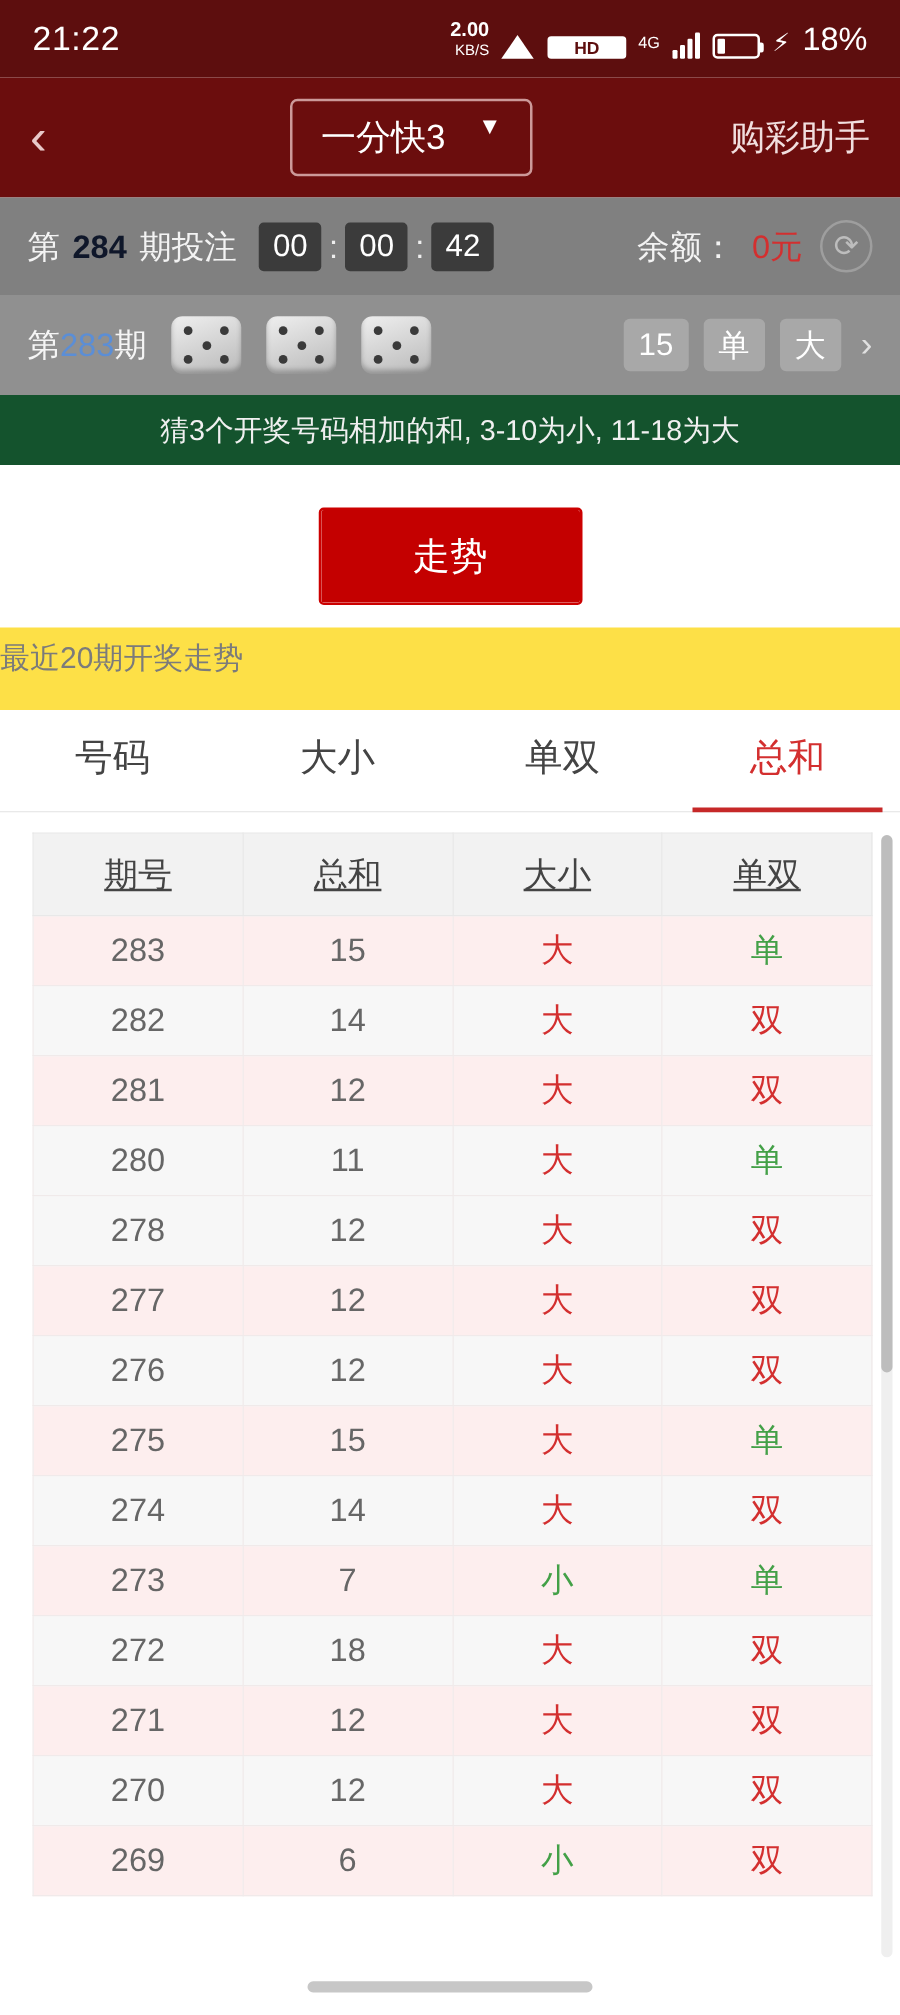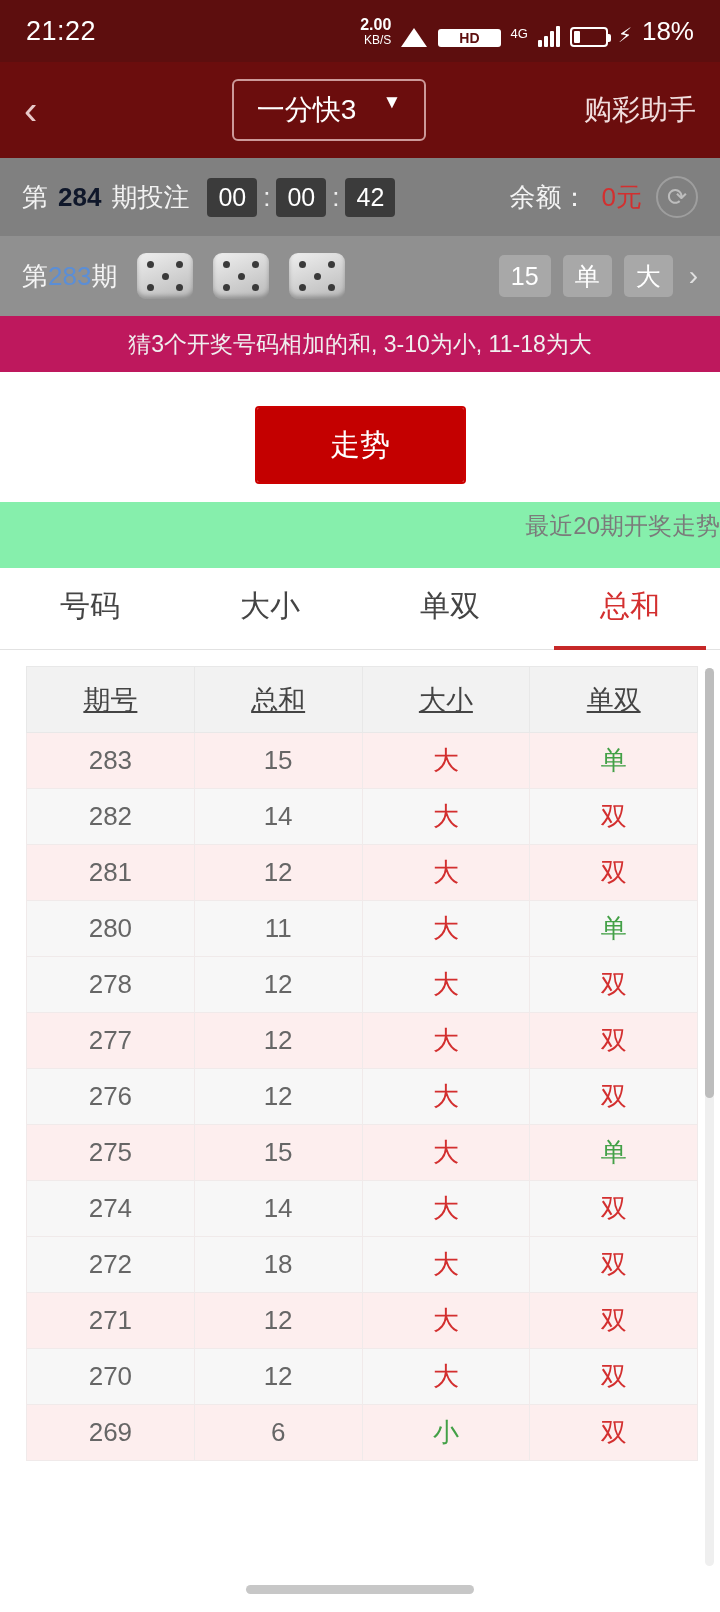--- a/index.html
+++ b/index.html
@@ -96,35 +96,35 @@
   .dice i { position: absolute; width: 7px; height: 7px; border-radius: 50%; background: #3a3a3a; }
   .res-right { display: flex; align-items: center; gap: 12px; }
   .pill {
     background: #a8a8a8; color: #fff; border-radius: 5px;
     min-width: 48px; height: 42px; padding: 0 12px;
     display: flex; align-items: center; justify-content: center; font-size: 25px;
   }
   .chev { color: #e0e0e0; font-size: 28px; margin-left: 4px; }
 
   .rule-bar {
-    height: 56px; background: #be185d; color: #f0f0f0;
+    height: 56px; background: #14532d; color: #f0f0f0;
     display: flex; align-items: center; justify-content: center; font-size: 23px;
   }
 
   
   .seg-wrap { padding: 34px 0 18px; display: flex; justify-content: center; background:#fff; }
   .seg { display: flex; border: 2px solid #c00; border-radius: 4px; overflow: hidden; }
   .seg div {
     width: 207px; height: 74px; display: flex; align-items: center; justify-content: center;
     font-size: 30px;
   }
   .seg .on { background: #c40000; color: #fff; }
   .seg .off { background: #fff; color: #c40000; }
 
-  .sub-title { text-align: right; font-size: 24px; color: #7b7b7b; padding: 8px 0 26px; background:#86efac; }
+  .sub-title { text-align: left; font-size: 24px; color: #7b7b7b; padding: 8px 0 26px; background:#fde047; }
 
   
   .tabs {
     display: flex; background: #fff; border-bottom: 1px solid #e2e2e2;
   }
   .tab {
     flex: 1; text-align: center; font-size: 30px; color: #444;
     padding: 18px 0 22px; position: relative;
   }
   .tab.active { color: #d32f2f; }
@@ -327,20 +327,26 @@
           <td>15</td>
           <td class="big">大</td>
           <td class="odd-t">单</td>
         </tr>
         <tr class="even">
           <td>274</td>
           <td>14</td>
           <td class="big">大</td>
           <td class="even-t">双</td>
         </tr>
+        <tr class="odd">
+          <td>273</td>
+          <td>7</td>
+          <td class="small">小</td>
+          <td class="odd-t">单</td>
+        </tr>
         <tr class="even">
           <td>272</td>
           <td>18</td>
           <td class="big">大</td>
           <td class="even-t">双</td>
         </tr>
         <tr class="odd">
           <td>271</td>
           <td>12</td>
           <td class="big">大</td>

